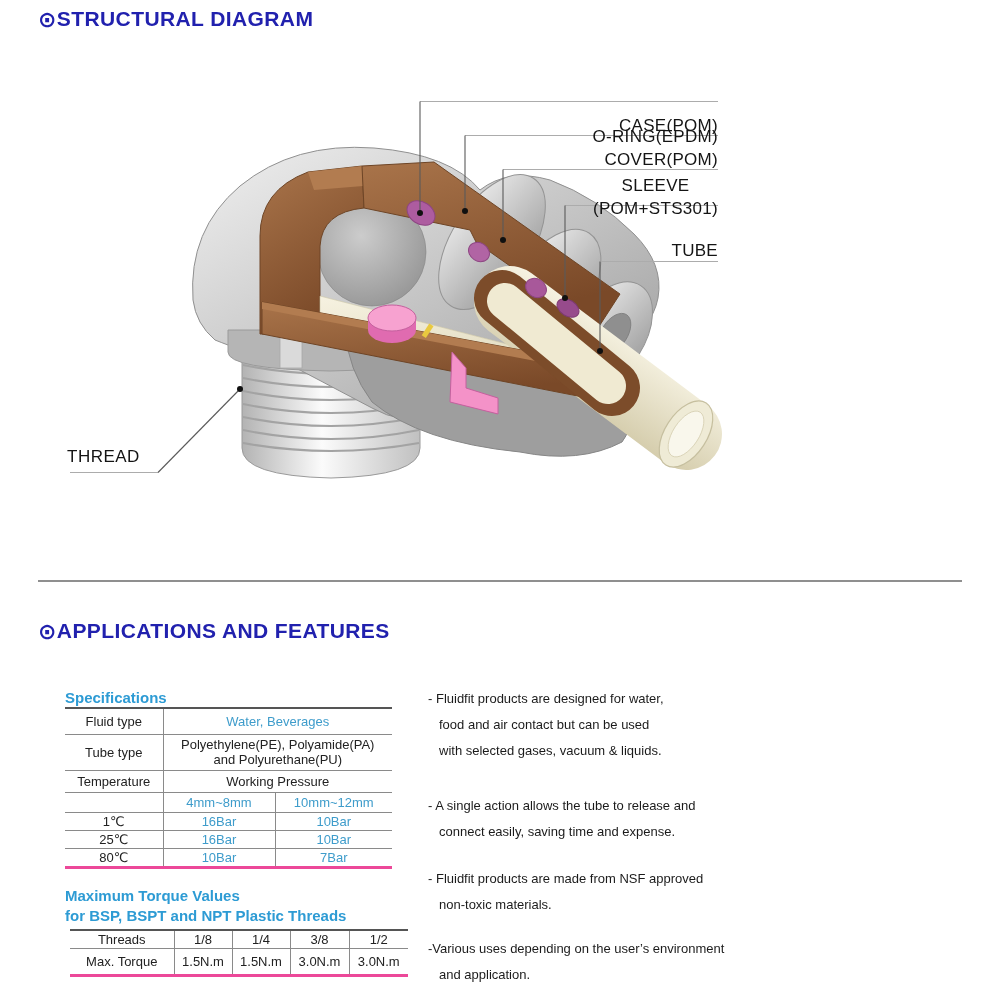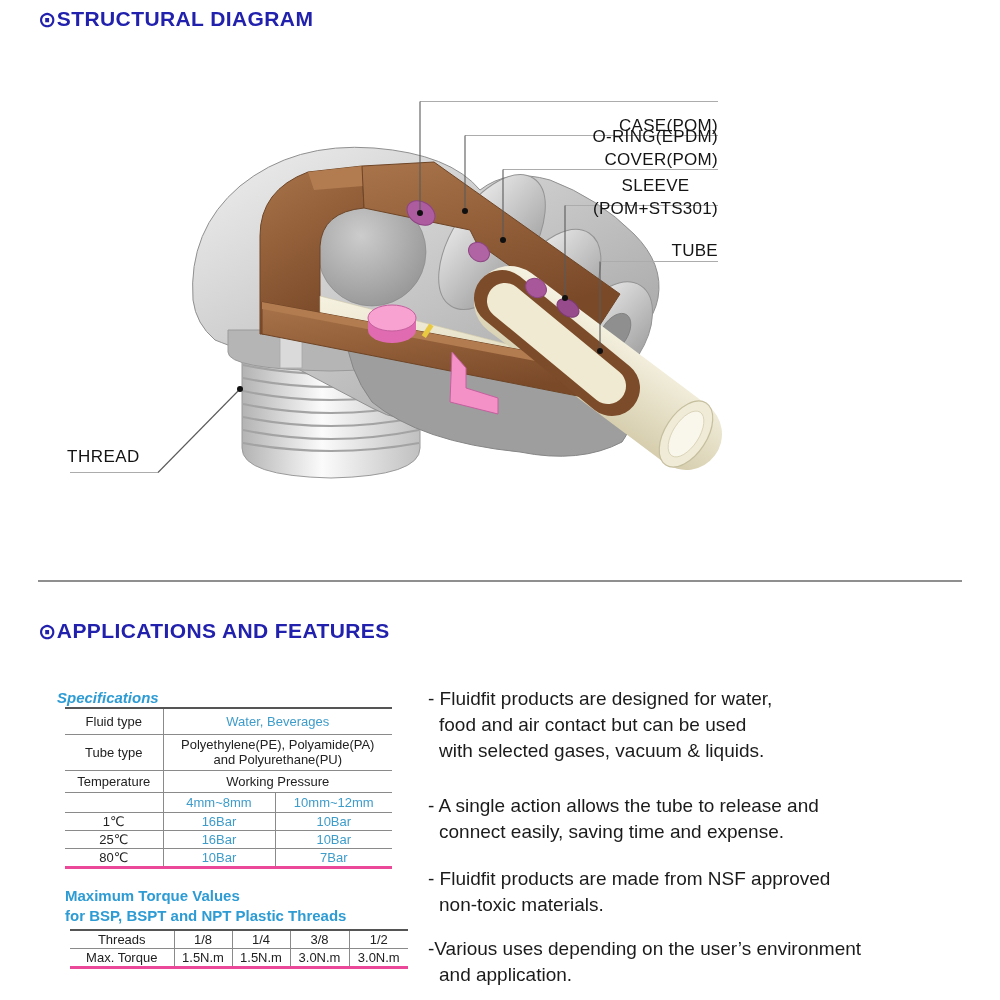--- a/index.html
+++ b/index.html
@@ -14,21 +14,21 @@
   .thread-label{position:absolute;left:67px;top:447px;font-size:17px;color:#141414;letter-spacing:0.5px;}
   .divider{position:absolute;left:38px;top:580px;width:924px;height:2px;background:#8f8f8f;}
   .blue-title{position:absolute;color:#2d9bd4;font-weight:bold;font-size:15px;line-height:20px;white-space:nowrap;}
   table.dt{position:absolute;border-collapse:collapse;font-size:13px;color:#222;
            border-top:2px solid #555;border-bottom:3px solid #ec4899;table-layout:fixed;}
   table.dt td{border-top:1px solid #8a8a8a;padding:1px 6px;text-align:center;vertical-align:middle;}
   table.dt tr:first-child td{border-top:none;}
   td.vl{border-left:1px solid #8a8a8a;}
   td.lft{text-align:left;}
   .blue{color:#3e9ccb;}
-  .features{position:absolute;left:428px;width:560px;font-size:19px;color:#1b1b1b;line-height:26px;}
+  .features{position:absolute;left:428px;width:560px;font-size:13px;color:#1b1b1b;line-height:26px;}
   .features .cont{padding-left:11px;}
   svg{position:absolute;left:0;top:0;}
 </style>
 </head>
 <body>
 <div class="page">
 
 <div class="sec-head" style="top:7px;"><span class="odot">⊙</span><span>STRUCTURAL DIAGRAM</span></div>
 
 <svg width="1000" height="560" viewBox="0 0 1000 560">
@@ -176,21 +176,21 @@
   <div>SLEEVE</div>
   <div style="margin-top:4px;">(POM+STS301)</div>
 </div>
 <div class="part-label" style="top:241px;">TUBE</div>
 <div class="thread-label">THREAD</div>
 
 <div class="divider"></div>
 
 <div class="sec-head" style="top:619px;"><span class="odot">⊙</span><span>APPLICATIONS AND FEATURES</span></div>
 
-<div class="blue-title" style="left:57px;top:688px;font-style:italic;">Specifications</div>
+<div class="blue-title" style="left:65px;top:688px;">Specifications</div>
 
 <table class="dt" style="left:65px;top:707px;width:327px;">
   <colgroup>
         <col style="width:98px;">
         <col style="width:112px;">
         <col style="width:117px;">
       </colgroup>
   <tbody>
         <tr style="height:26px;">
     <td>Fluid type</td>
@@ -241,21 +241,21 @@
         <col style="width:59px;">
       </colgroup>
   <tbody>
         <tr style="height:18px;">
     <td>Threads</td>
     <td class="vl">1/8</td>
     <td class="vl">1/4</td>
     <td class="vl">3/8</td>
     <td class="vl">1/2</td>
   </tr>
-  <tr style="height:19px;">
+  <tr style="height:27px;">
     <td>Max. Torque</td>
     <td class="vl">1.5N.m</td>
     <td class="vl">1.5N.m</td>
     <td class="vl">3.0N.m</td>
     <td class="vl">3.0N.m</td>
   </tr>
 </tbody>
     </table>
 
 <div class="features" style="top:686px;">

